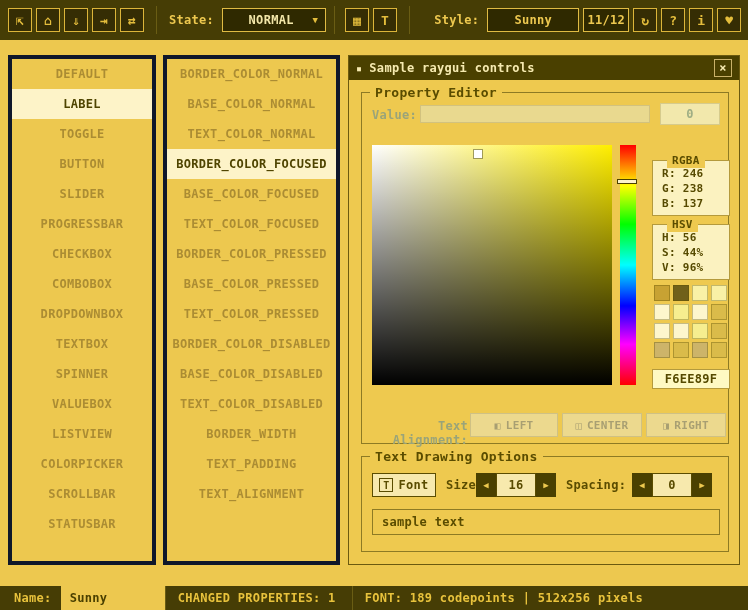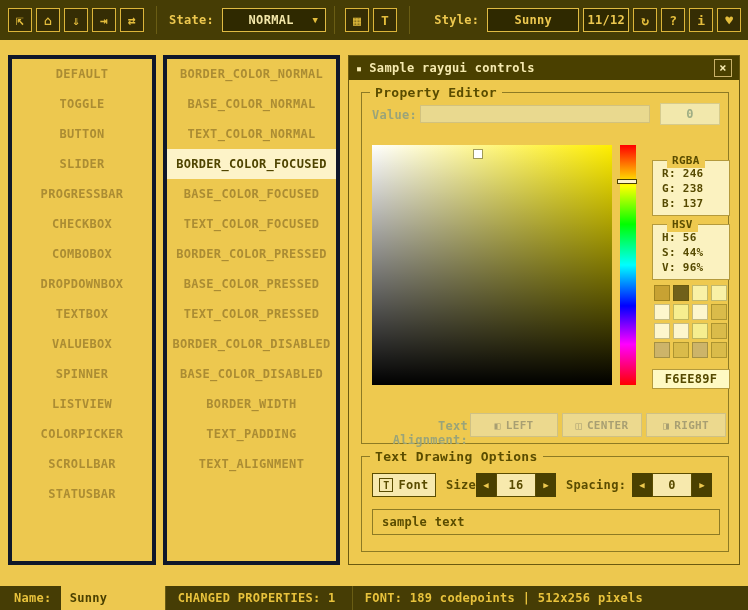--- a/index.html
+++ b/index.html
@@ -240,48 +240,50 @@
   <div class="tb-btn">
       <span>i</span>
     </div>
   <div class="tb-btn" style="margin-right:0">
       <span>♥</span>
     </div>
 </div>
 
 <div class="panel list-left">
   <div class="li">DEFAULT</div>
+  <div class="li selected">LABEL</div>
   <div class="li">TOGGLE</div>
   <div class="li">BUTTON</div>
   <div class="li">SLIDER</div>
   <div class="li">PROGRESSBAR</div>
   <div class="li">CHECKBOX</div>
   <div class="li">COMBOBOX</div>
   <div class="li">DROPDOWNBOX</div>
   <div class="li">TEXTBOX</div>
+  <div class="li">SPINNER</div>
   <div class="li">VALUEBOX</div>
-  <div class="li">SPINNER</div>
   <div class="li">LISTVIEW</div>
   <div class="li">COLORPICKER</div>
   <div class="li">SCROLLBAR</div>
   <div class="li">STATUSBAR</div>
 </div>
 
 <div class="panel list-mid">
   <div class="li">BORDER_COLOR_NORMAL</div>
   <div class="li">BASE_COLOR_NORMAL</div>
   <div class="li">TEXT_COLOR_NORMAL</div>
   <div class="li selected">BORDER_COLOR_FOCUSED</div>
   <div class="li">BASE_COLOR_FOCUSED</div>
   <div class="li">TEXT_COLOR_FOCUSED</div>
   <div class="li">BORDER_COLOR_PRESSED</div>
   <div class="li">BASE_COLOR_PRESSED</div>
   <div class="li">TEXT_COLOR_PRESSED</div>
   <div class="li">BORDER_COLOR_DISABLED</div>
   <div class="li">BASE_COLOR_DISABLED</div>
+  <div class="li">TEXT_COLOR_DISABLED</div>
   <div class="li">BORDER_WIDTH</div>
   <div class="li">TEXT_PADDING</div>
   <div class="li">TEXT_ALIGNMENT</div>
 </div>
 
 <div class="window">
   <div class="titlebar">
     <span class="w-icon">▪</span>
     <span>Sample raygui controls</span>
     <div class="close-btn">

